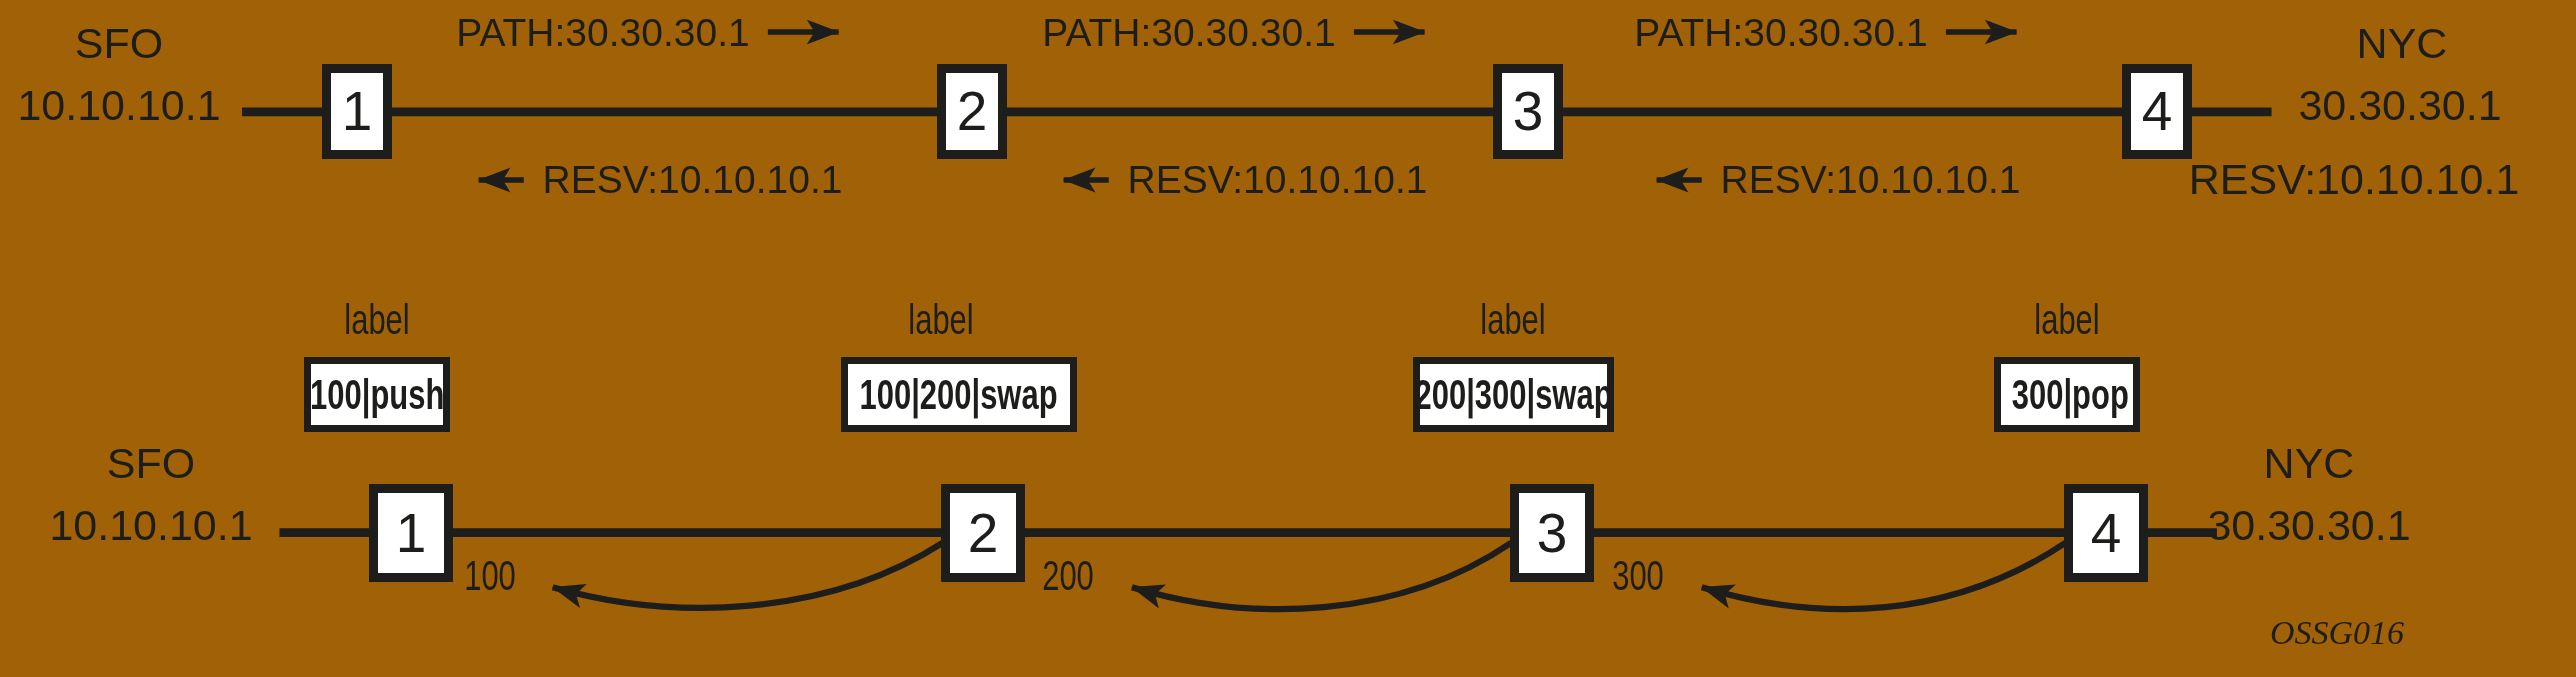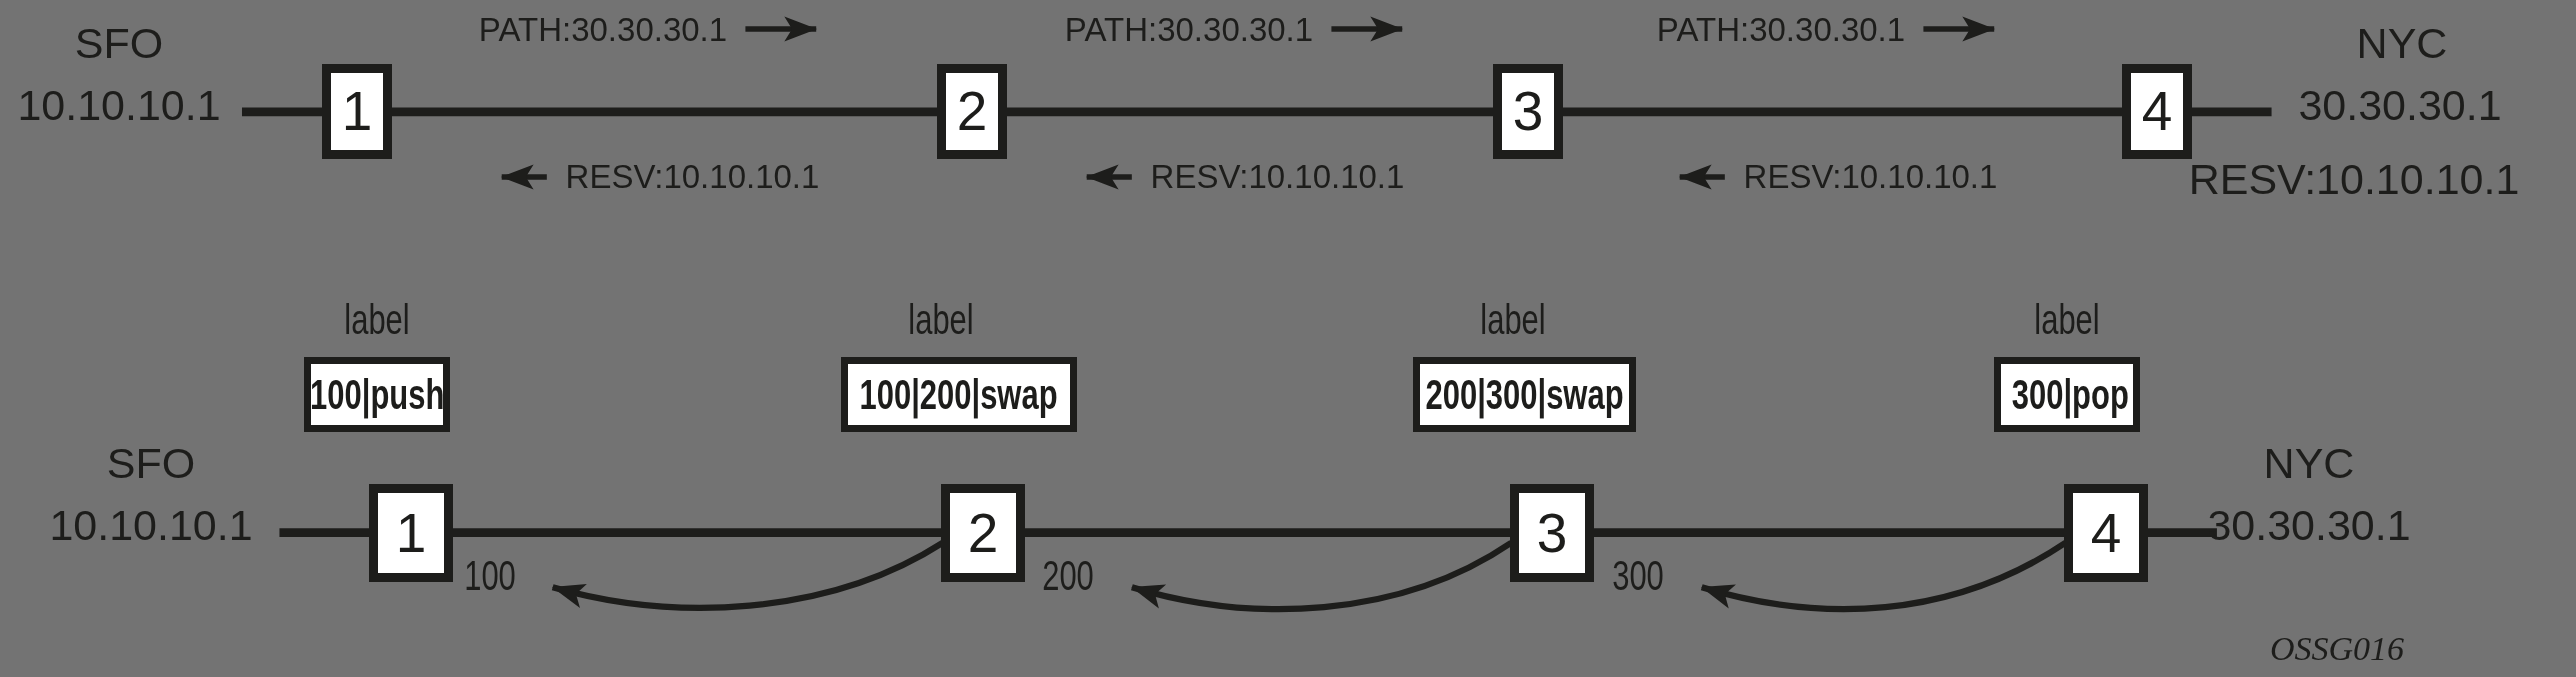--- a/index.html
+++ b/index.html
@@ -1,31 +1,31 @@
 <!DOCTYPE html>
 <html style="font-size:12.5px"><head>
 <meta charset="utf-8">
 <style>
   html,body{margin:0;padding:0;background:#ffffff;}
-  #fig{position:relative;width:2576px;height:678px;background:#737373;overflow:hidden;
+  #fig{position:relative;width:2576px;height:678px;background:#a16207;overflow:hidden;
        font-family:"Liberation Sans",sans-serif;color:#1d1d1b;}
   #wires{position:absolute;left:0;top:0;z-index:0;}
   .t{position:absolute;font-size:43px;line-height:1;white-space:nowrap;z-index:2;}
   .cx{transform:translateX(-50%);}
   .cond{transform:translateX(-50%) scaleX(0.72);transform-origin:center;}
   .rbox{position:absolute;box-sizing:border-box;background:#ffffff;border:9.4px solid #1d1d1b;
         display:flex;align-items:center;justify-content:center;
         font-size:55px;line-height:1;z-index:1;}
   .lbox{position:absolute;box-sizing:border-box;background:#ffffff;border:7px solid #1d1d1b;
         display:flex;align-items:center;justify-content:center;
         font-size:43px;line-height:1;z-index:1;font-weight:bold;}
   .lbox span{display:inline-block;transform:scaleX(0.72);transform-origin:center;white-space:nowrap;}
   .row{position:absolute;display:flex;align-items:center;gap:17px;
        transform:translateX(-50%);z-index:2;}
-  .row .msg{font-size:33px;line-height:1;white-space:nowrap;}
+  .row .msg{font-size:39px;line-height:1;white-space:nowrap;}
   .credit{position:absolute;font-family:"Liberation Serif",serif;font-style:italic;
           font-size:34px;line-height:1;transform:translateX(-100%);z-index:2;}
 </style>
 </head>
 <body>
 
 <div id="fig">
 
   <svg id="wires" width="2576" height="678" viewBox="0 0 3300 868">
     <defs>
@@ -107,21 +107,21 @@
     <div class="t cond" style="left:941px;top:298px;">label</div>
     <div class="t cond" style="left:1513px;top:298px;">label</div>
     <div class="t cond" style="left:2067px;top:298px;">label</div>
 
     <div class="lbox" style="left:304px;top:357px;width:146px;height:75px;">
       <span>100|push</span>
       </div>
     <div class="lbox" style="left:841px;top:357px;width:236px;height:75px;">
       <span>100|200|swap</span>
       </div>
-    <div class="lbox" style="left:1413px;top:357px;width:223px;height:75px;">
+    <div class="lbox" style="left:1413px;top:357px;width:201px;height:75px;">
       <span>200|300|swap</span>
       </div>
     <div class="lbox" style="left:1994px;top:357px;width:146px;height:75px;padding-left:6px;">
       <span>300|pop</span>
       </div>
 
     <div class="t cx" style="left:151px;top:442px;">SFO</div>
     <div class="t cx" style="left:151px;top:504px;">10.10.10.1</div>
 
     <div class="t cx" style="left:2309px;top:442px;">NYC</div>
@@ -138,15 +138,15 @@
       </div>
     <div class="rbox" style="left:2064px;top:484px;width:84px;height:98px;">
       <span>4</span>
       </div>
 
     <div class="t cond" style="left:490px;top:554px;">100</div>
     <div class="t cond" style="left:1068px;top:554px;">200</div>
     <div class="t cond" style="left:1638px;top:554px;">300</div>
   </div>
 
-  <div class="credit" style="left:2404px;top:632px;">OSSG016</div>
+  <div class="credit" style="left:2404px;top:616px;">OSSG016</div>
 </div>
 
 
 </body></html>

